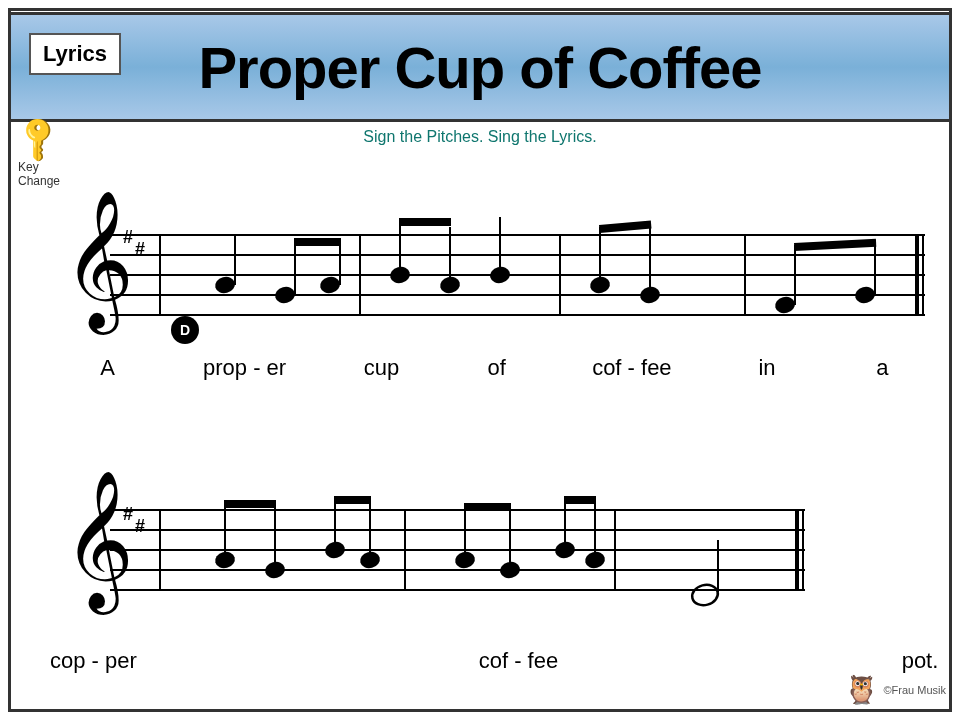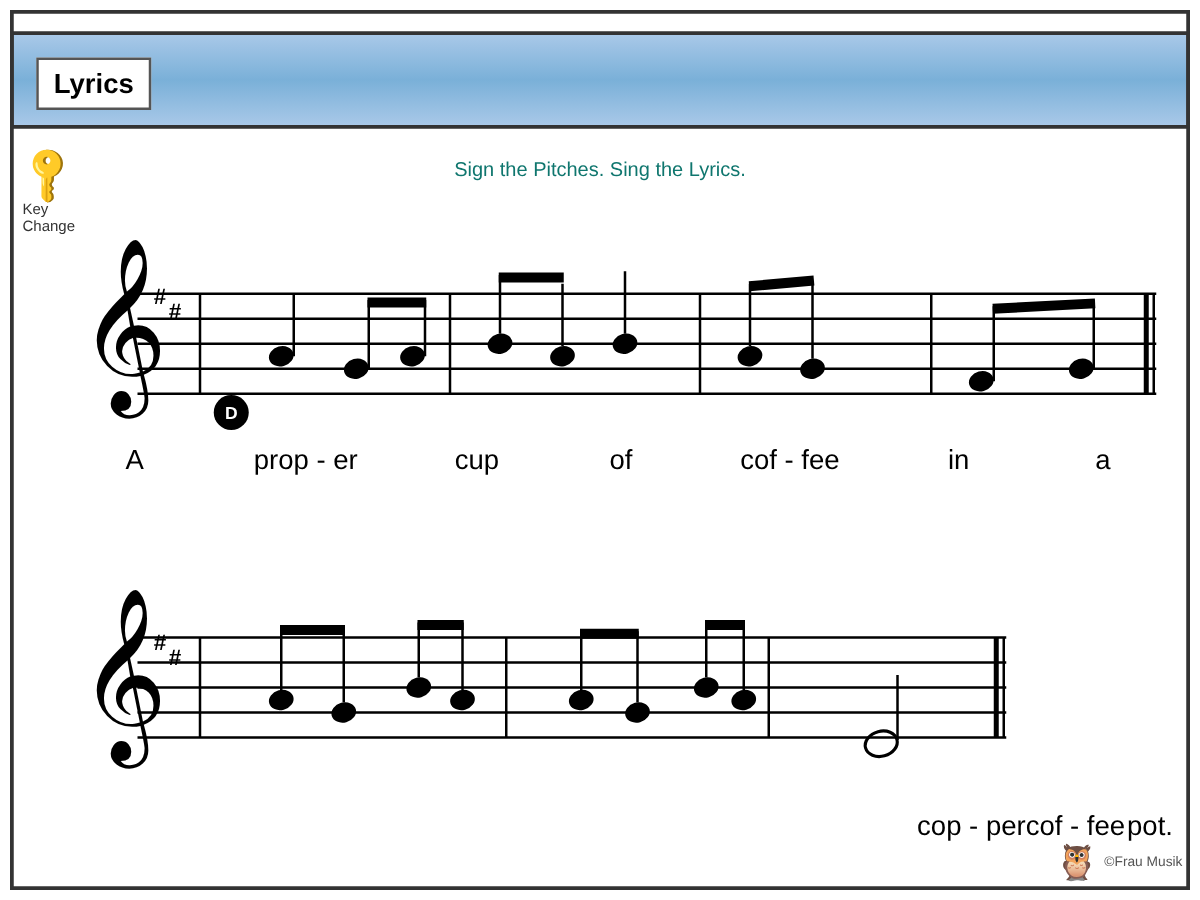--- a/index.html
+++ b/index.html
@@ -8,22 +8,22 @@
       height: 720px;
       background: #fff;
       font-family: Arial, sans-serif;
       overflow: hidden;
       position: relative;
     }
 
     
     .header {
       position: absolute;
-      top: 25px; left: 8px; right: 8px;
-      height: 78px;
+      top: 12px; left: 8px; right: 8px;
+      height: 110px;
       background: linear-gradient(180deg, #a8c8e8 0%, #7ab0d8 50%, #a8c8e8 100%);
       border: 3px solid #333;
       display: flex;
       align-items: center;
       justify-content: center;
     }
 
     .lyrics-badge {
       position: absolute;
       left: 18px;
@@ -105,20 +105,21 @@
       font-size: 11px;
       color: #555;
     }
 
   </style>
 </head>
 <body>
 
 <div class="header">
   <div class="lyrics-badge">Lyrics</div>
+  <div class="title">Proper Cup of Coffee</div>
 </div>
 
 <div class="key-change-area">
   <span class="key-icon">🔑</span>
   <span class="key-label">Key<br>Change</span>
 </div>
 
 <div class="instruction">Sign the Pitches.  Sing the Lyrics.</div>
 
 <div style="position:absolute; top:155px; left:50px; right:20px; height:220px;">
@@ -246,21 +247,21 @@
     <ellipse cx="540" cy="140" rx="10" ry="8" fill="#000" transform="rotate(-15,540,140)"></ellipse>
     <line x1="540" y1="132" x2="540" y2="78" stroke="#000" stroke-width="2"></line>
     <rect x="509" y="76" width="32" height="8" fill="#000"></rect>
 
     <ellipse cx="650" cy="175" rx="13" ry="10" fill="none" stroke="#000" stroke-width="2.5" transform="rotate(-15,650,175)"></ellipse>
     <line x1="663" y1="172" x2="663" y2="120" stroke="#000" stroke-width="2"></line>
 
   </svg>
 </div>
 
-<div style="position:absolute; top:648px; left:50px; right:20px; display:flex; justify-content:flex-end; align-items:center;">
+<div style="position:absolute; top:648px; left:50px; right:20px; display:flex; justify-content:space-between; align-items:center;">
   <span class="lyric-word">cop - per</span>
   <span class="lyric-word">cof -  fee</span>
   <span class="lyric-word">pot.</span>
 </div>
 
 <div style="position:absolute; top:8px; left:8px; right:8px; bottom:8px; border:3px solid #333; pointer-events:none;"></div>
 
 <div class="watermark">
   <span class="owl-icon">🦉</span>
   <span class="watermark-text">©Frau Musik</span>

